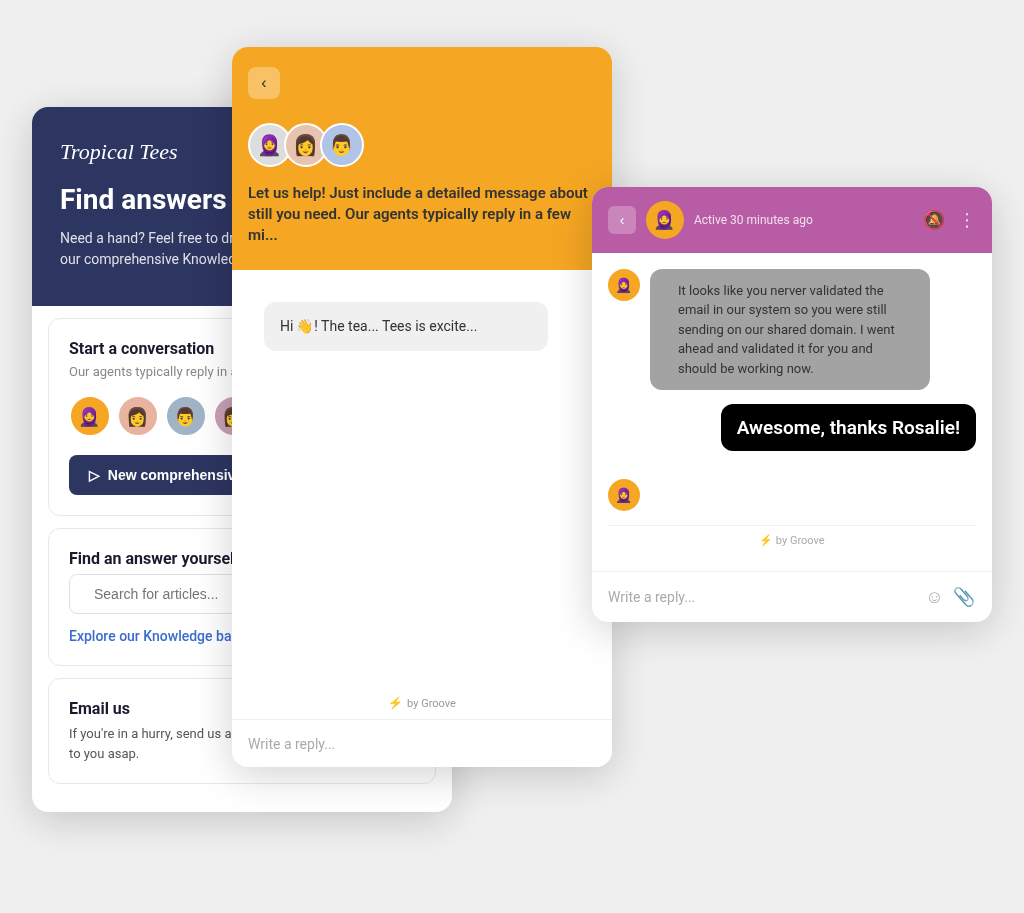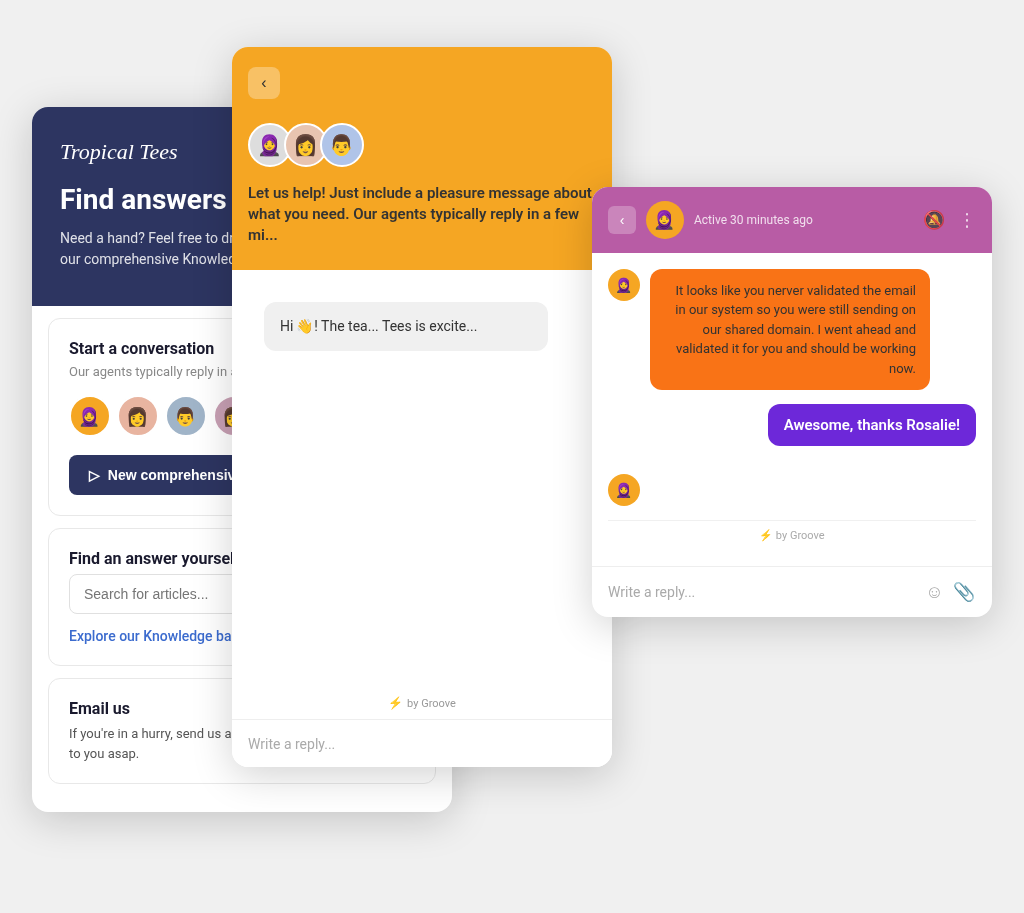--- a/index.html
+++ b/index.html
@@ -120,21 +120,21 @@
     }
 
     .search-row {
       display: flex;
       gap: 8px;
       margin-bottom: 12px;
     }
 
     .search-input {
       flex: 1;
-      padding: 10px 14px;
+      padding: 10px 24px;
       border: 1px solid #e0e0e0;
       border-radius: 8px;
       font-size: 14px;
       color: #999;
     }
 
     .search-btn {
       background: #2d3561;
       color: white;
       border: none;
@@ -347,36 +347,35 @@
       border-radius: 50%;
       background: #f5a623;
       display: flex;
       align-items: center;
       justify-content: center;
       font-size: 14px;
       flex-shrink: 0;
     }
 
     .right-bubble-incoming {
-      background: #f97316;
+      background: #a3a3a3;
       border-radius: 12px;
-      padding: 12px 14px;
+      padding: 12px 28px;
       font-size: 13px;
       color: #333;
       line-height: 1.5;
       max-width: 280px;
-      text-align: right;
     }
 
     .right-bubble-outgoing {
-      background: #6d28d9;
+      background: #000000;
       color: white;
       border-radius: 12px;
       padding: 12px 16px;
-      font-size: 15px;
+      font-size: 19px;
       font-weight: 600;
       display: inline-block;
       margin-left: auto;
       margin-bottom: 14px;
       float: right;
       clear: both;
     }
 
     .right-reply-area {
       border-top: 1px solid #eee;
@@ -452,21 +451,21 @@
   <div class="card-middle">
     <div class="card-middle-header">
       <div style="display:flex; align-items:center; gap:8px; margin-bottom:12px;">
         <button class="back-btn">‹</button>
       </div>
       <div class="middle-avatars">
         <div class="middle-avatar">🧕</div>
         <div class="middle-avatar" style="background:#e8c4b0;">👩</div>
         <div class="middle-avatar" style="background:#b0c4e8;">👨</div>
       </div>
-      <div class="middle-header-text">Let us help! Just include a pleasure message about what you need. Our agents typically reply in a few mi...</div>
+      <div class="middle-header-text">Let us help! Just include a detailed message about still you need. Our agents typically reply in a few mi...</div>
     </div>
 
     <div class="card-middle-body">
       <div class="chat-bubble">
         <span>Hi 👋! The tea... Tees is excite...</span>
       </div>
     </div>
 
     <div style="position:absolute; bottom:50px; left:0; right:0; text-align:center; padding:6px 0;">
       <span style="color:#f5a623; font-size:12px;">⚡</span>

